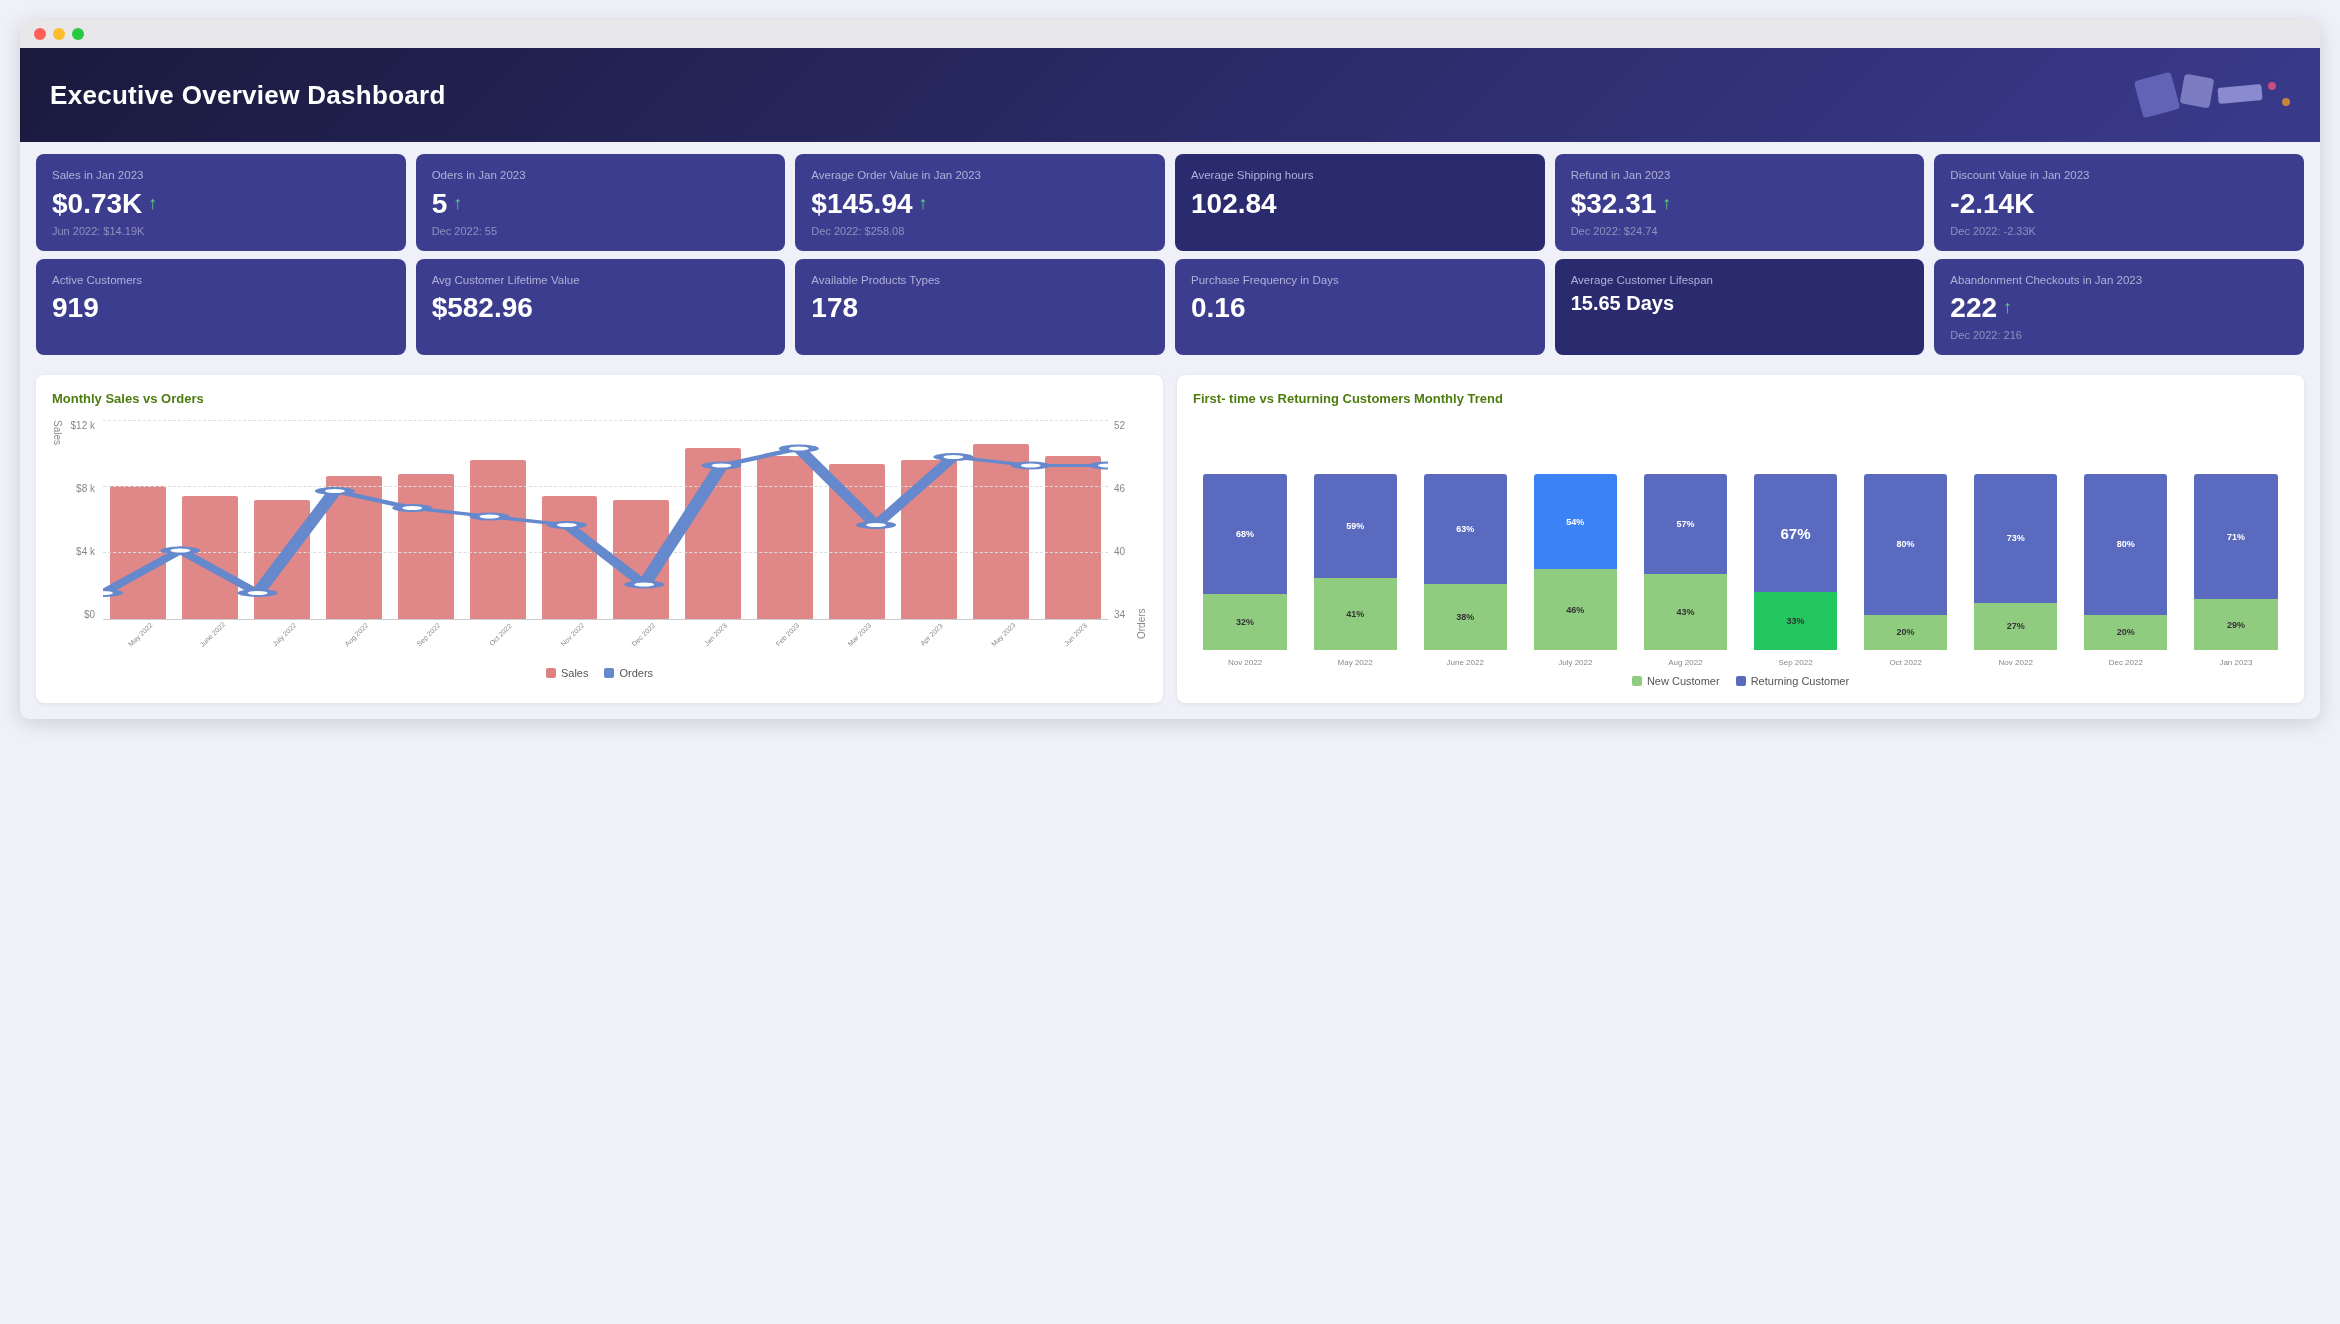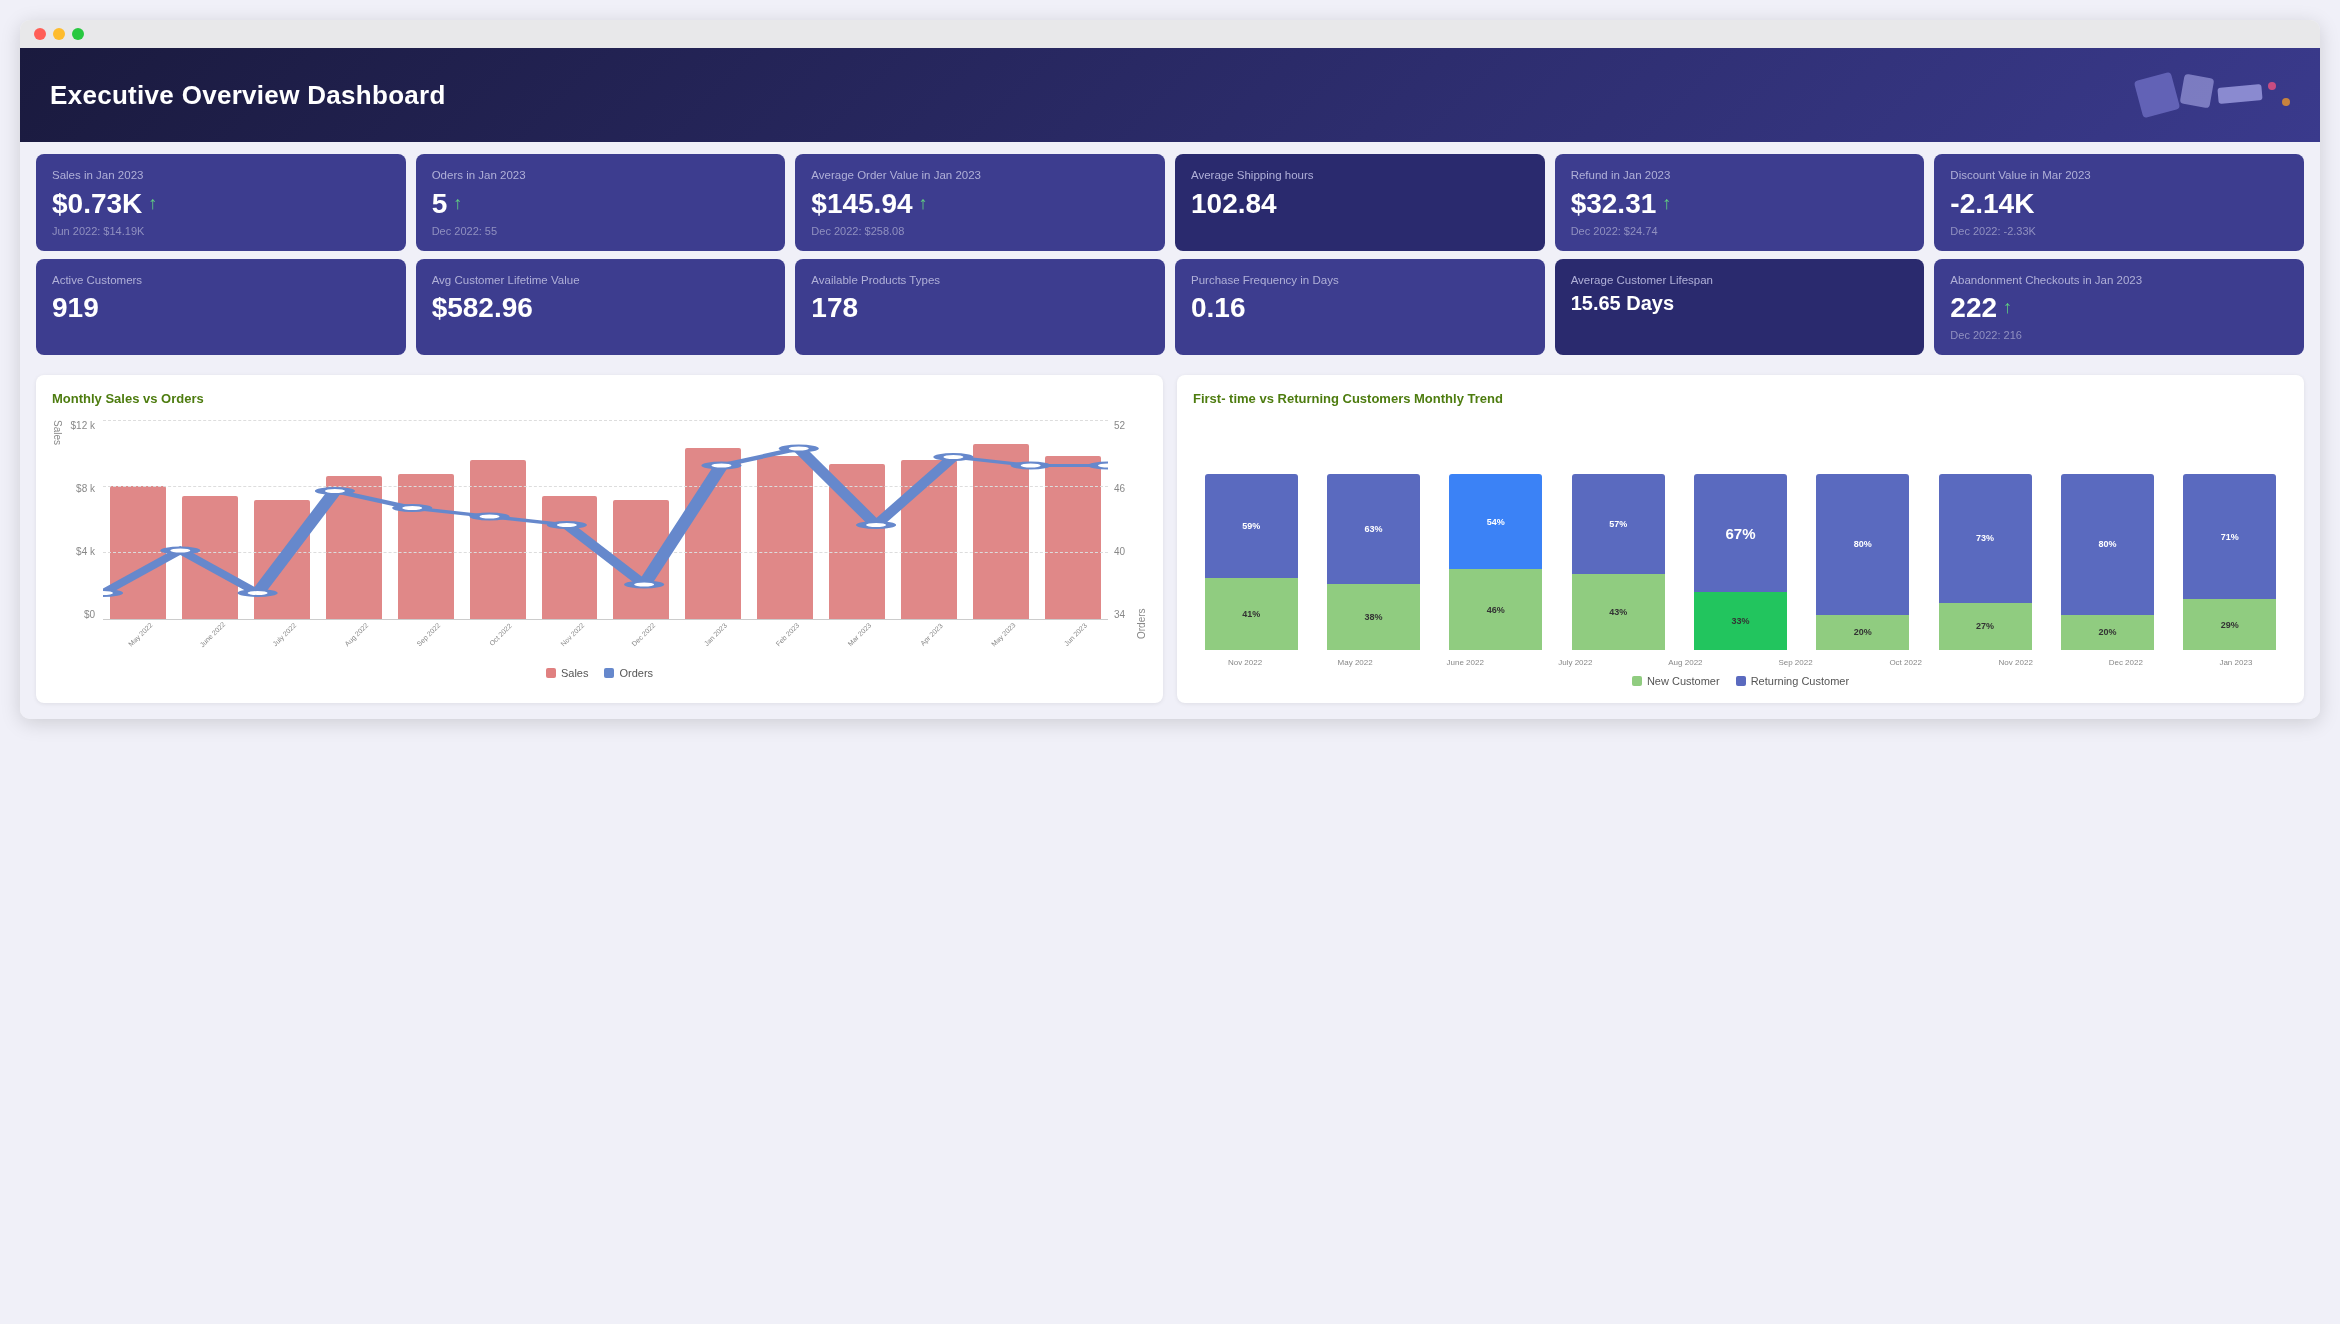--- a/index.html
+++ b/index.html
@@ -232,21 +232,21 @@
     <div class="kpi-label">Average Shipping hours</div>
     <div class="kpi-value" style="">102.84</div>
 
   </div>
         <div class="kpi-card">
     <div class="kpi-label">Refund in Jan 2023</div>
     <div class="kpi-value" style="">$32.31<span class="arrow-up">↑</span></div>
     <div class="kpi-sub">Dec 2022: $24.74</div>
   </div>
         <div class="kpi-card">
-    <div class="kpi-label">Discount Value in Mar 2023</div>
+    <div class="kpi-label">Discount Value in Jan 2023</div>
     <div class="kpi-value" style="">-2.14K</div>
     <div class="kpi-sub">Dec 2022: -2.33K</div>
   </div>
       </div>
 
     <div class="kpi-row2" id="kpi-row2-container">
     <div class="kpi-card">
     <div class="kpi-label">Active Customers</div>
     <div class="kpi-value" style="">919</div>
 
@@ -399,20 +399,26 @@
           <div class="legend-item">
             <div class="legend-dot" style="background:#6688cc;"></div>
             <span>Orders</span>
           </div>
         </div>
       </div>
 
       <div class="chart-card">
         <div class="chart-title">First- time vs Returning  Customers Monthly Trend</div>
         <div style="display:flex; align-items:flex-end; gap:6px; height:230px; padding: 10px 0 0;" id="stacked-bars">
+        <div style="flex: 1 1 0%; display: flex; flex-direction: column; align-items: center; justify-content: flex-end; height: 100%;">
+              <div style="width: 80%; height: 176px; display: flex; flex-direction: column; border-radius: 3px 3px 0px 0px; overflow: hidden;">
+                <div style="height: 119.68px; background: rgb(90, 106, 191); display: flex; align-items: center; justify-content: center; font-size: 9px; color: white; font-weight: 600;">68%</div>
+                <div style="height: 56.32px; background: rgb(144, 204, 128); display: flex; align-items: center; justify-content: center; font-size: 9px; color: rgb(51, 51, 51); font-weight: 600;">32%</div>
+              </div>
+            </div>
             <div style="flex: 1 1 0%; display: flex; flex-direction: column; align-items: center; justify-content: flex-end; height: 100%;">
               <div style="width: 80%; height: 176px; display: flex; flex-direction: column; border-radius: 3px 3px 0px 0px; overflow: hidden;">
                 <div style="height: 103.84px; background: rgb(90, 106, 191); display: flex; align-items: center; justify-content: center; font-size: 9px; color: white; font-weight: 600;">59%</div>
                 <div style="height: 72.16px; background: rgb(144, 204, 128); display: flex; align-items: center; justify-content: center; font-size: 9px; color: rgb(51, 51, 51); font-weight: 600;">41%</div>
               </div>
             </div>
             <div style="flex: 1 1 0%; display: flex; flex-direction: column; align-items: center; justify-content: flex-end; height: 100%;">
               <div style="width: 80%; height: 176px; display: flex; flex-direction: column; border-radius: 3px 3px 0px 0px; overflow: hidden;">
                 <div style="height: 110.88px; background: rgb(90, 106, 191); display: flex; align-items: center; justify-content: center; font-size: 9px; color: white; font-weight: 600;">63%</div>
                 <div style="height: 66.88px; background: rgb(144, 204, 128); display: flex; align-items: center; justify-content: center; font-size: 9px; color: rgb(51, 51, 51); font-weight: 600;">38%</div>

